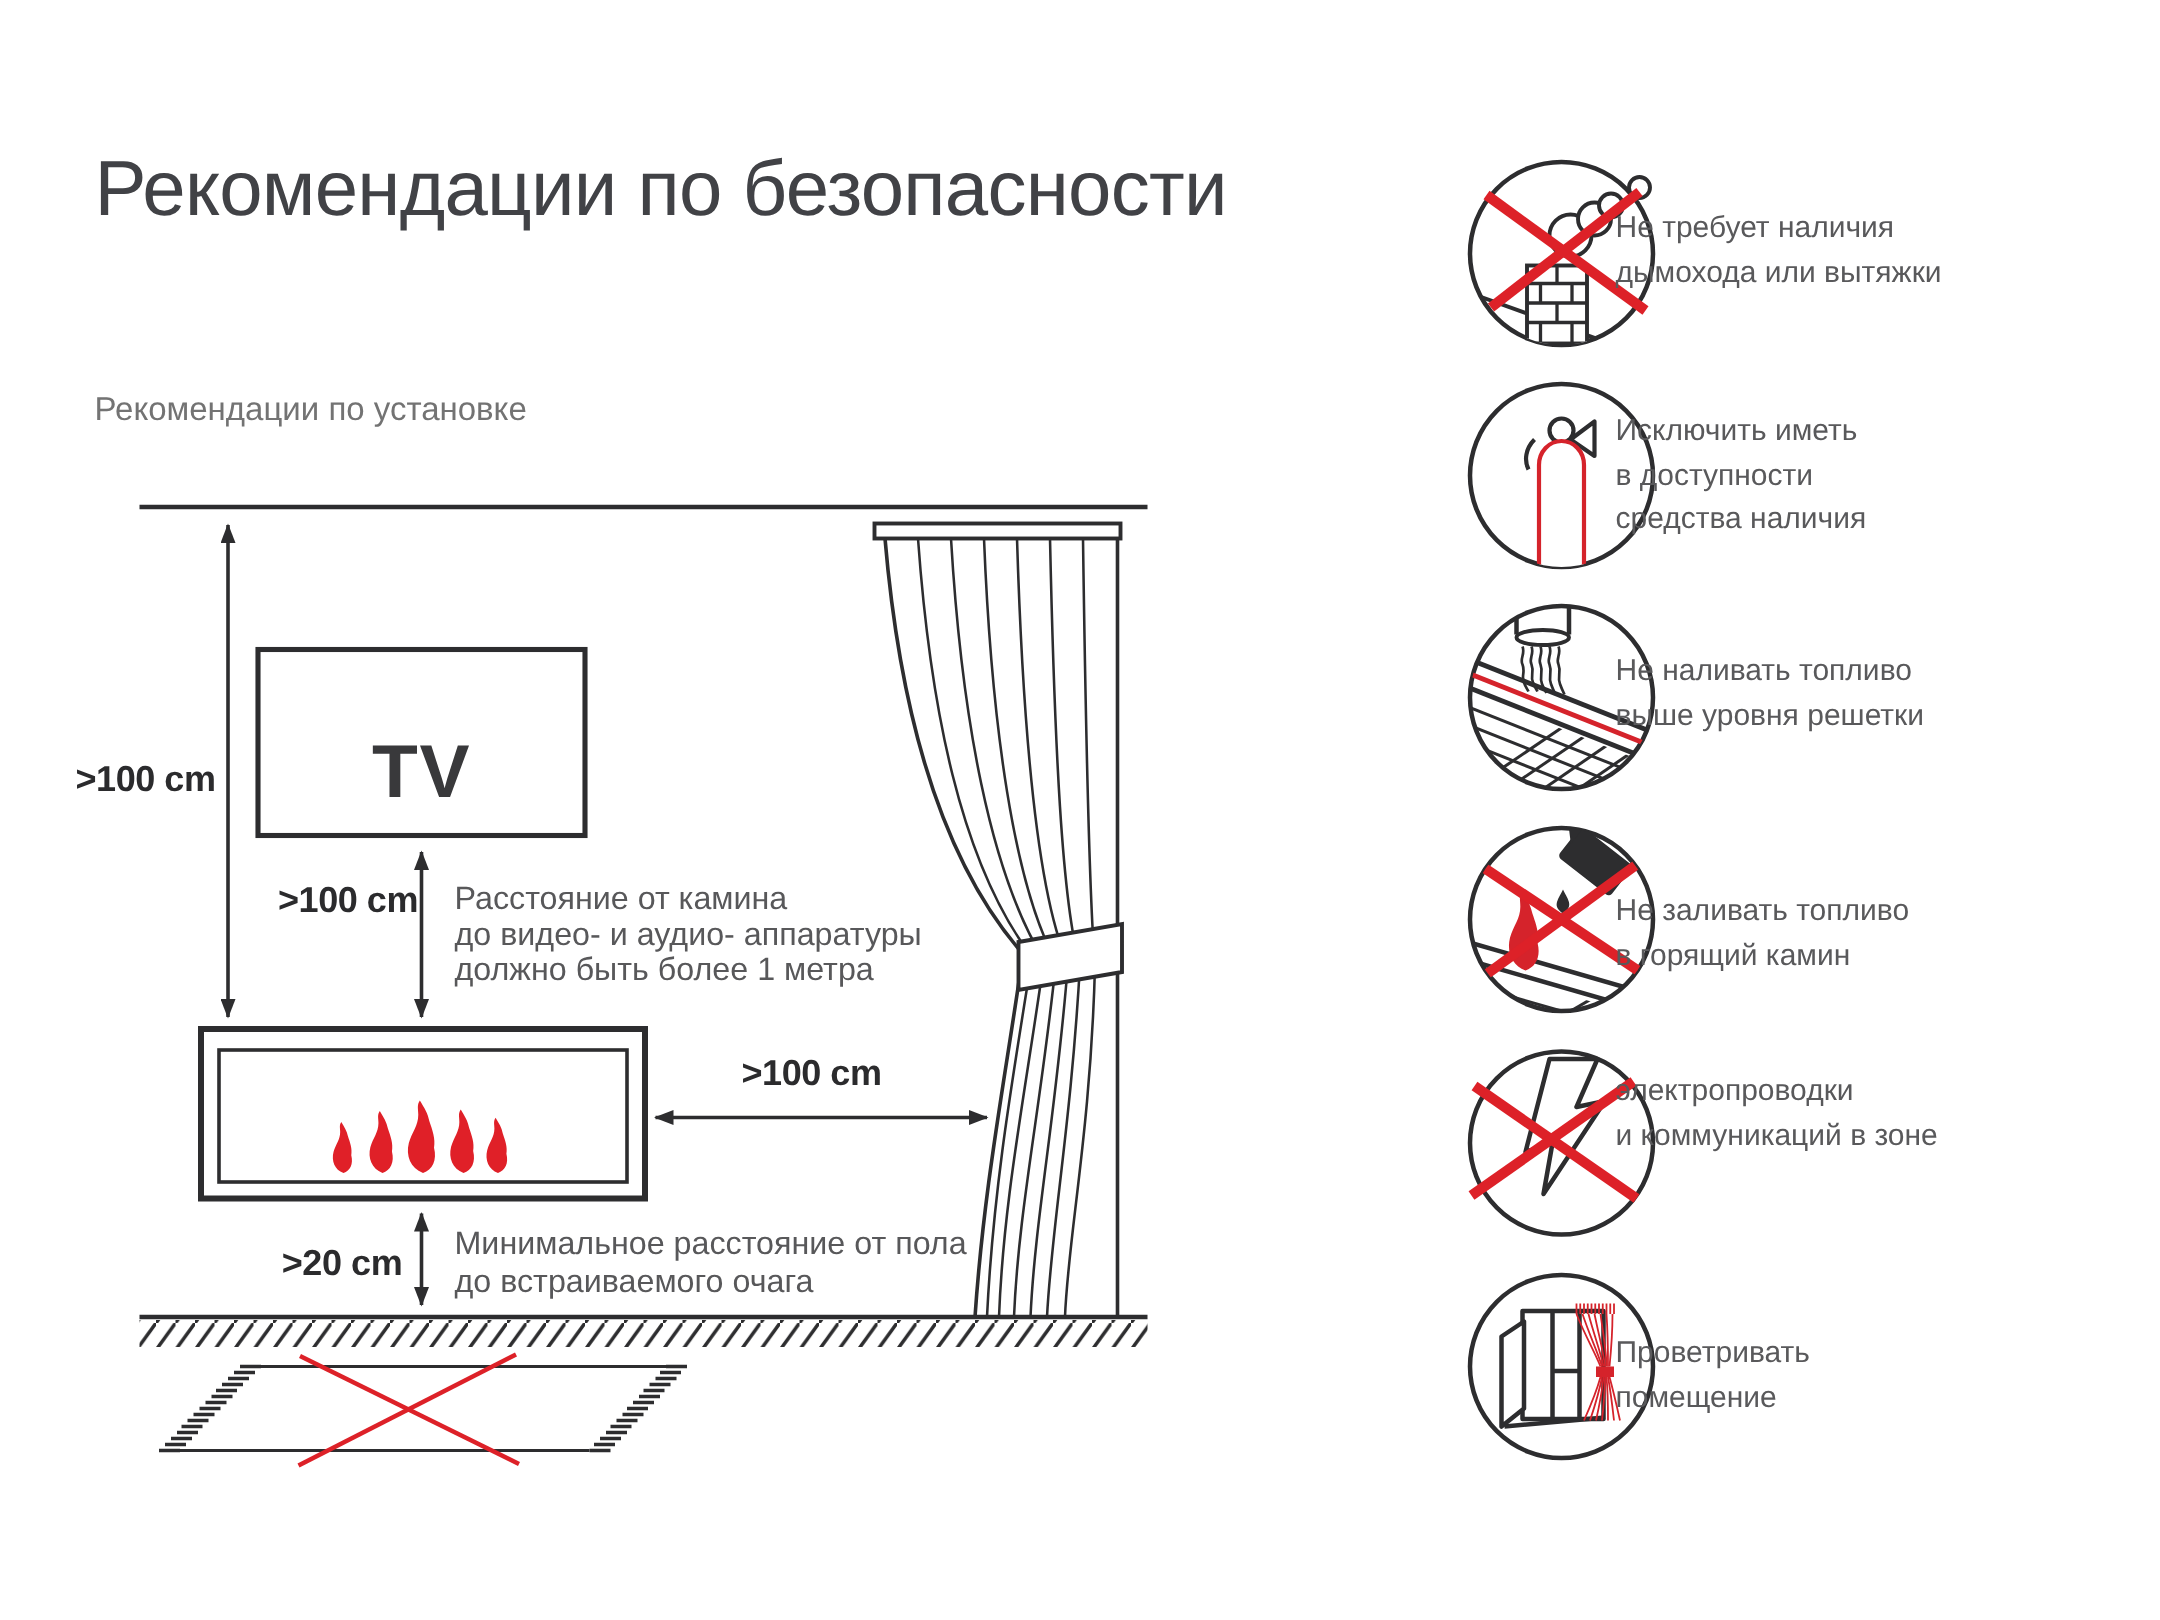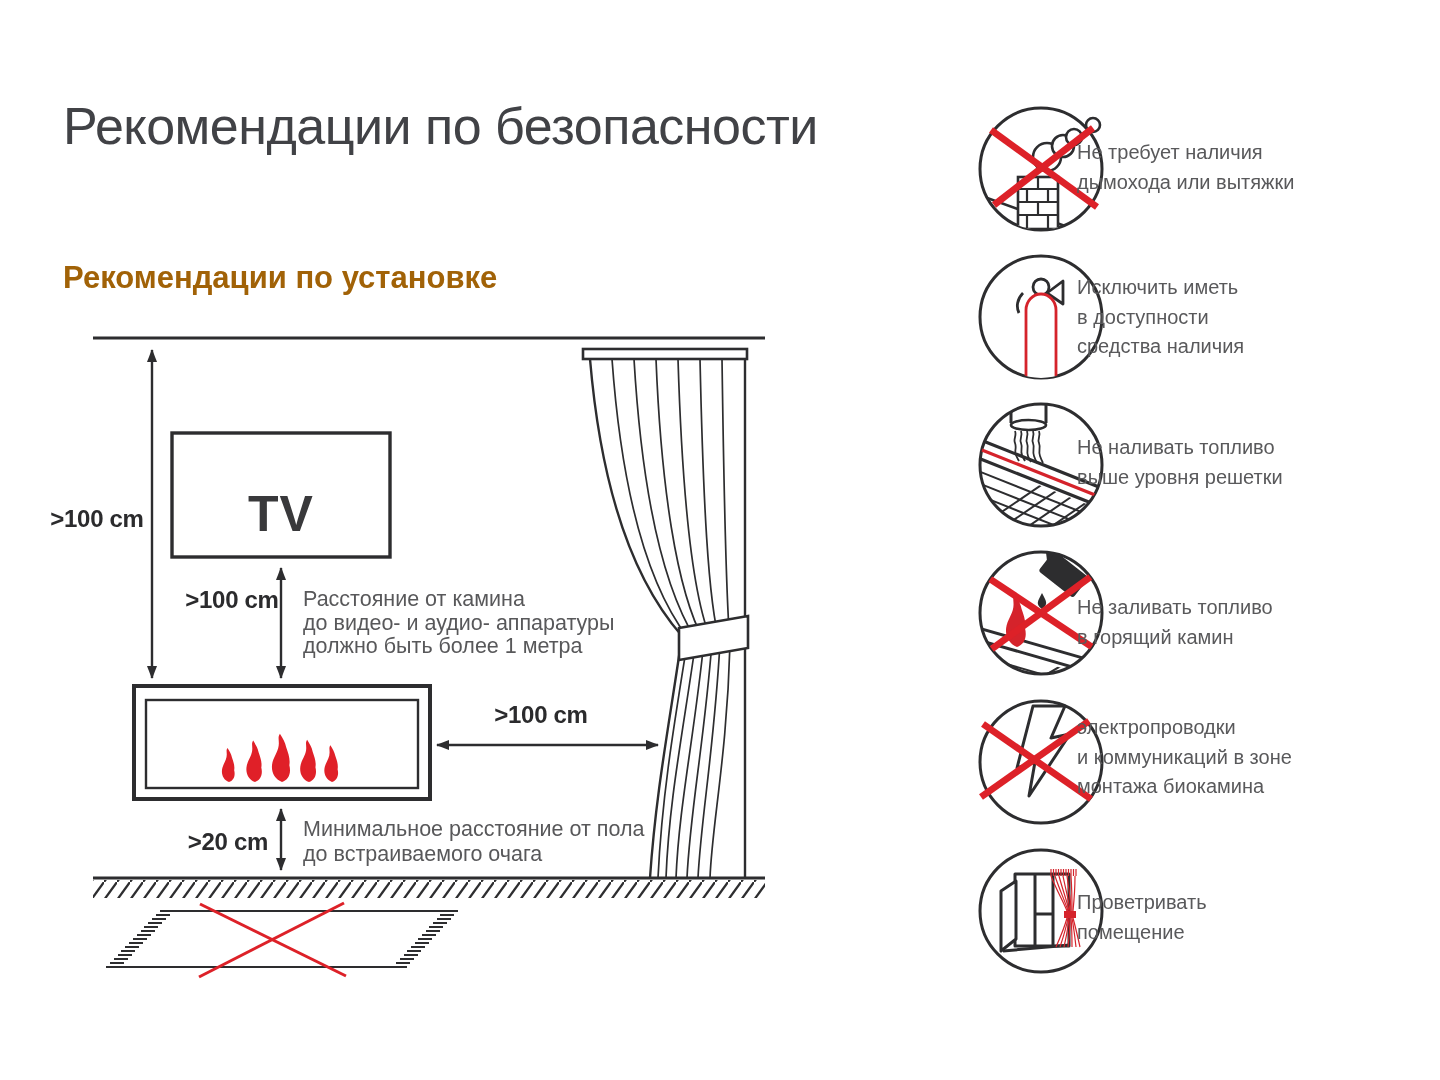--- a/index.html
+++ b/index.html
@@ -5,21 +5,21 @@
   html,body{margin:0;padding:0;background:#ffffff;}
   #stage{
     position:relative;width:1440px;height:1080px;background:#ffffff;overflow:hidden;
     font-family:"Liberation Sans", sans-serif;color:#3f4042;
   }
   .abs{position:absolute;}
   #page-title{
     left:63px;top:96px;font-size:52px;font-weight:300;letter-spacing:-0.5px;color:#414246;
   }
   #page-subtitle{
-    left:63px;top:260px;font-size:31px;font-weight:700;color:#a16207;
+    left:63px;top:260px;font-size:22px;font-weight:400;color:#737373;
   }
   #diagram-svg{left:50px;top:325px;}
   svg text{font-family:"Liberation Sans", sans-serif;}
   .dim-label{font-size:24px;font-weight:700;fill:#2b2b2d;letter-spacing:-0.3px;}
   .note-line{font-size:21.5px;fill:#58585a;}
   .tv-text{font-size:50px;font-weight:700;fill:#39393b;letter-spacing:1px;}
   .safety-item .icon-wrap{position:absolute;left:971px;width:140px;height:140px;}
   .safety-text{
     position:absolute;left:1077px;width:300px;font-size:20px;line-height:29.5px;color:#59595b;
   }
@@ -246,21 +246,20 @@
       <circle cx="70" cy="70" r="61" fill="#ffffff" stroke="#2d2d2f" stroke-width="3"></circle>
       <path d="M62,14 L94,14 L80,46 L99,42 L58,104 L64,70 L46,76 Z" fill="#ffffff" stroke="#2d2d2f" stroke-width="3" stroke-linejoin="round"></path>
       <g stroke="#dd2128" stroke-width="6.8">
         <line x1="12" y1="32" x2="120" y2="107"></line>
         <line x1="118" y1="29" x2="10" y2="105"></line>
       </g>
     </svg>
     <div class="safety-text" style="top:713px">
       <div>электропроводки</div>
       <div>и коммуникаций в зоне</div>
-      <div>монтажа биокамина</div>
     </div>
   </div>
 
   <div class="safety-item">
     <svg class="icon-wrap" style="top:841px" viewBox="0 0 140 140">
       <circle cx="70" cy="70" r="61" fill="#ffffff" stroke="#2d2d2f" stroke-width="3"></circle>
       <g stroke="#2d2d2f" stroke-width="3" fill="#ffffff" stroke-linejoin="round">
         <rect x="44" y="33" width="54" height="72"></rect>
         <line x1="64" y1="33" x2="64" y2="105"></line>
         <line x1="82" y1="33" x2="82" y2="105"></line>

